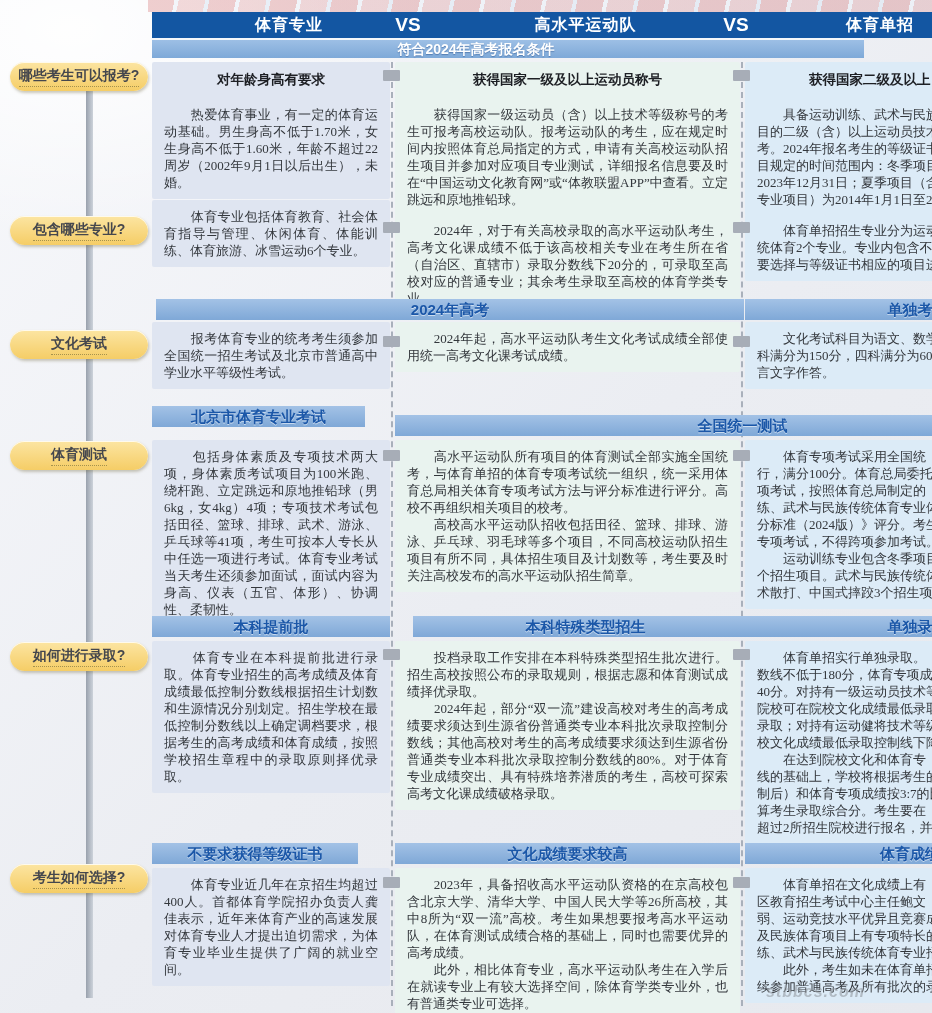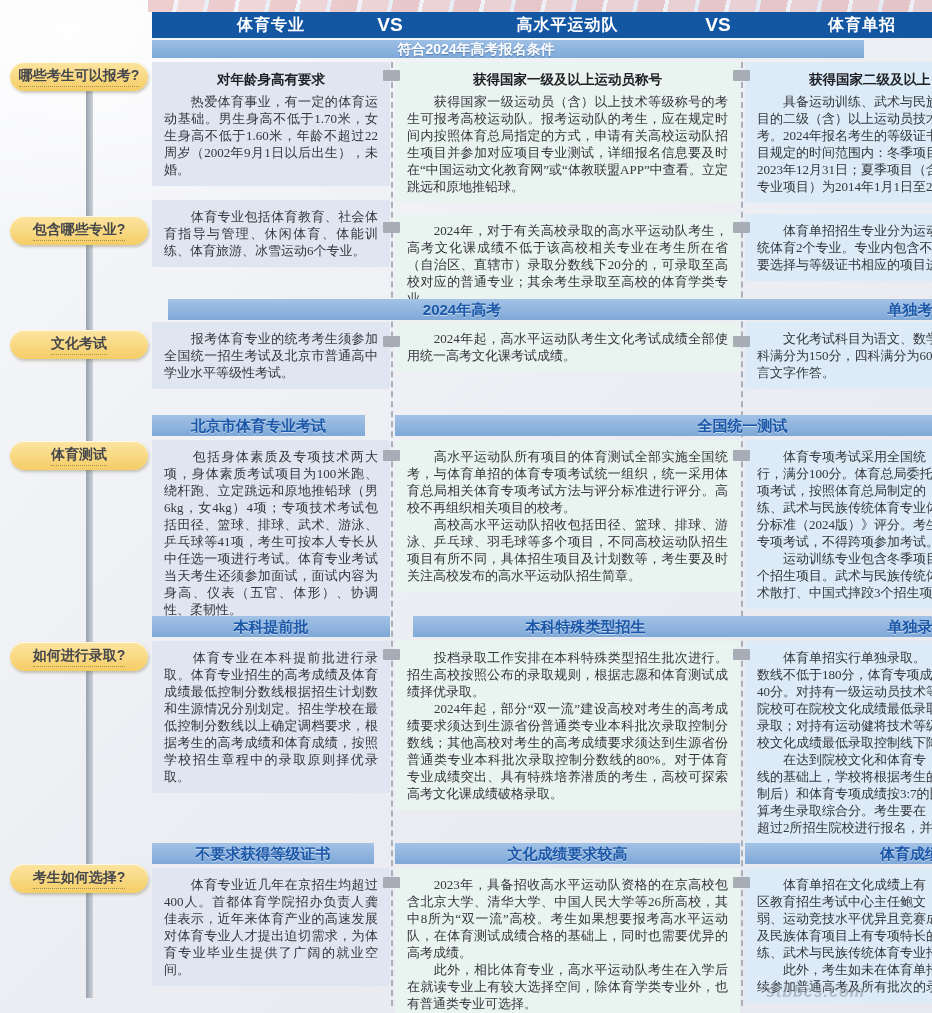--- a/index.html
+++ b/index.html
@@ -19,37 +19,37 @@
          background:linear-gradient(90deg,#99a1ad,#ccd2da);}
   .pill{position:absolute;left:10px;width:138px;height:29px;z-index:3;
         background:linear-gradient(#fce5a2,#f5cd66);border-radius:15px;
         display:flex;align-items:center;justify-content:center;
         font-weight:bold;font-size:14px;color:#45474d;
         box-shadow:1px 2px 3px rgba(110,100,60,.35), inset 0 1px 0 rgba(255,255,255,.8);}
   .pill span{border-bottom:1px dotted #a5924e;padding-bottom:1px;}
   
   .hdr{position:absolute;left:152px;top:12px;width:780px;height:26px;background:#1356a2;z-index:1;}
   .hdr span{position:absolute;top:0;height:26px;line-height:26px;color:#fff;font-weight:bold;
-            text-align:center;font-size:16px;letter-spacing:1px;}
+            text-align:center;font-size:16px;letter-spacing:1px;padding-left:18px;}
   .h-vs{font-size:19px !important;letter-spacing:0 !important;}
   .sub{position:absolute;left:152px;top:38px;width:712px;height:20px;z-index:1;
        background:linear-gradient(#9dbfe5,#7ea9d8);border-top:2px solid #f4f7fb;box-sizing:border-box;}
   .sub div{width:648px;text-align:center;color:#fff;font-weight:bold;font-size:14px;line-height:18px;
            text-shadow:0 1px 1px rgba(40,80,140,.5);}
   
   .bar{position:absolute;height:21px;z-index:1;background:linear-gradient(#a3c2e6,#7fa8d7);
        color:#1b57a8;font-weight:bold;font-size:15px;line-height:21px;text-align:center;
        text-shadow:0 1px 0 rgba(255,255,255,.55);}
   
   .cell{position:absolute;z-index:1;padding:8px 12px;box-sizing:border-box;border-radius:2px;
         font-family:"Liberation Serif","DejaVu Serif",serif;font-size:13px;line-height:17px;color:#33373c;}
   .c1{left:152px;width:238px;background:#dfe5f1;}
   .c2{left:395px;width:345px;background:#e9f3ef;}
   .c3{left:745px;width:345px;background:#dcebf7;}
-  .ttl{font-weight:bold;text-align:center;margin:1px 0 5px;color:#1d1f24;font-size:13.5px;}
+  .ttl{font-weight:bold;text-align:center;margin:1px 0 18px;color:#1d1f24;font-size:13.5px;}
   .c3 .ttl{text-align:left;padding-left:52px;}
   .txt{white-space:pre-wrap;text-align:justify;}
   .c3 .txt{text-align:left;}
   
   .dash{position:absolute;top:62px;height:944px;width:0;border-left:2px dashed #a9b0bb;z-index:0;}
   .tab{position:absolute;width:17px;height:11px;background:#a7adb7;z-index:2;border-radius:1px;}
   .wm{position:absolute;left:766px;top:983px;z-index:4;font-style:italic;font-weight:bold;
       font-size:16px;color:#8f959c;opacity:.55;letter-spacing:1px;}
 </style>
 </head>
@@ -113,36 +113,36 @@
   </div>
   <div class="cell c2" style="top:214px">
     <div class="txt">　　2024年，对于有关高校录取的高水平运动队考生，高考文化课成绩不低于该高校相关专业在考生所在省（自治区、直辖市）录取分数线下20分的，可录取至高校对应的普通专业；其余考生录取至高校的体育学类专业。</div>
   </div>
   <div class="cell c3" style="top:214px">
     <div class="txt">　　体育单招招生专业分为运动
 统体育2个专业。专业内包含不
 要选择与等级证书相应的项目进</div>
   </div>
 
-  <div class="bar" style="left:168px;top:299px;width:588px">2024年高考</div>
+  <div class="bar" style="left:156px;top:299px;width:588px">2024年高考</div>
   <div class="bar" style="left:745px;top:299px;width:345px">单独考试</div>
 
   <div class="cell c1" style="top:322px">
     <div class="txt">　　报考体育专业的统考考生须参加全国统一招生考试及北京市普通高中学业水平等级性考试。</div>
   </div>
   <div class="cell c2" style="top:322px">
     <div class="txt">　　2024年起，高水平运动队考生文化考试成绩全部使用统一高考文化课考试成绩。</div>
   </div>
   <div class="cell c3" style="top:322px">
     <div class="txt">　　文化考试科目为语文、数学
 科满分为150分，四科满分为60
 言文字作答。</div>
   </div>
 
-  <div class="bar" style="left:152px;top:415px;width:213px">北京市体育专业考试</div>
+  <div class="bar" style="left:152px;top:406px;width:213px">北京市体育专业考试</div>
   <div class="bar" style="left:395px;top:415px;width:695px">全国统一测试</div>
 
   <div class="cell c1" style="top:440px">
     <div class="txt">　　包括身体素质及专项技术两大项，身体素质考试项目为100米跑、绕杆跑、立定跳远和原地推铅球（男6kg，女4kg）4项；专项技术考试包括田径、篮球、排球、武术、游泳、乒乓球等41项，考生可按本人专长从中任选一项进行考试。体育专业考试当天考生还须参加面试，面试内容为身高、仪表（五官、体形）、协调性、柔韧性。</div>
   </div>
   <div class="cell c2" style="top:440px">
     <div class="txt">　　高水平运动队所有项目的体育测试全部实施全国统考，与体育单招的体育专项考试统一组织，统一采用体育总局相关体育专项考试方法与评分标准进行评分。高校不再组织相关项目的校考。
 　　高校高水平运动队招收包括田径、篮球、排球、游泳、乒乓球、羽毛球等多个项目，不同高校运动队招生项目有所不同，具体招生项目及计划数等，考生要及时关注高校发布的高水平运动队招生简章。</div>
   </div>
   <div class="cell c3" style="top:440px">
@@ -175,21 +175,21 @@
 院校可在院校文化成绩最低录取
 录取；对持有运动健将技术等级
 校文化成绩最低录取控制线下降
 　　在达到院校文化和体育专
 线的基础上，学校将根据考生的
 制后）和体育专项成绩按3:7的比
 算考生录取综合分。考生要在
 超过2所招生院校进行报名，并</div>
   </div>
 
-  <div class="bar" style="left:152px;top:843px;width:222px">不要求获得等级证书</div>
+  <div class="bar" style="left:152px;top:843px;width:206px">不要求获得等级证书</div>
   <div class="bar" style="left:395px;top:843px;width:345px">文化成绩要求较高</div>
   <div class="bar" style="left:745px;top:843px;width:345px">体育成绩须</div>
 
   <div class="cell c1" style="top:868px">
     <div class="txt">　　体育专业近几年在京招生均超过400人。首都体育学院招办负责人龚佳表示，近年来体育产业的高速发展对体育专业人才提出迫切需求，为体育专业毕业生提供了广阔的就业空间。</div>
   </div>
   <div class="cell c2" style="top:868px">
     <div class="txt">　　2023年，具备招收高水平运动队资格的在京高校包含北京大学、清华大学、中国人民大学等26所高校，其中8所为“双一流”高校。考生如果想要报考高水平运动队，在体育测试成绩合格的基础上，同时也需要优异的高考成绩。
 　　此外，相比体育专业，高水平运动队考生在入学后在就读专业上有较大选择空间，除体育学类专业外，也有普通类专业可选择。</div>
   </div>

